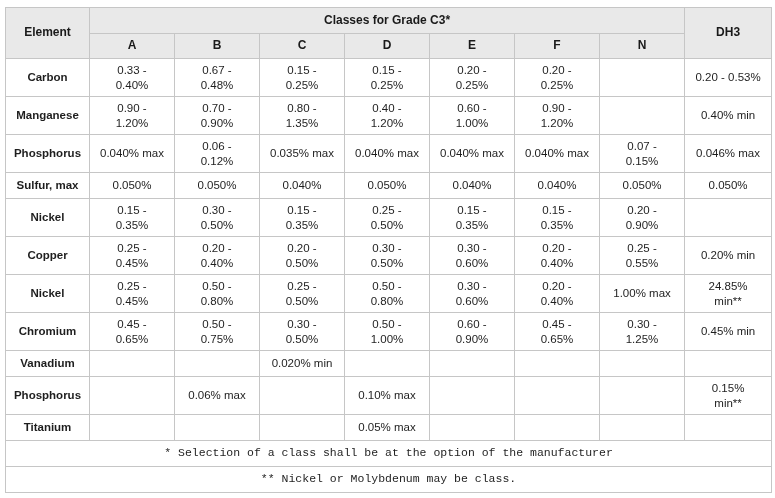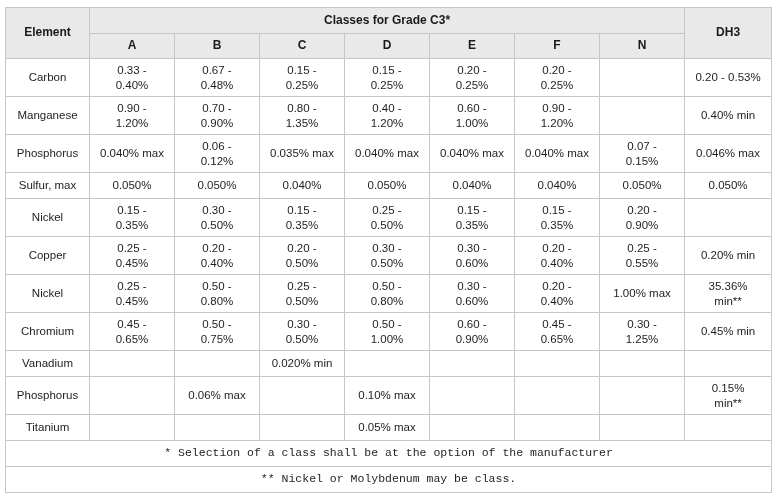--- a/index.html
+++ b/index.html
@@ -31,21 +31,21 @@
     background: #e9e9e9;
     font-weight: bold;
     color: #1a1a1a;
     font-size: 12px;
   }
   tr.hr1 { height: 26px; }
   tr.hr2 { height: 25px; }
   tr.h2 { height: 38px; }
   tr.h1 { height: 26px; }
   tr.fn td { height: 26px; background: #ffffff; font-family: Liberation Mono, monospace; }
-  td.el { background: #ffffff; }
+  td.el { background: #ffffff; font-weight: bold; }
 </style>
 </head>
 <body>
 
 <div class="wrap">
   <table class="comp">
     <colgroup>
       <col style="width:84px">
       <col style="width:85px">
         <col style="width:85px">
@@ -175,21 +175,21 @@
 0.80%</td>
           <td>0.25 -
 0.50%</td>
           <td>0.50 -
 0.80%</td>
           <td>0.30 -
 0.60%</td>
           <td>0.20 -
 0.40%</td>
           <td>1.00% max</td>
-          <td>35.36%
+          <td>24.85%
 min**</td>
         </tr>
         <tr class="h2">
           <td class="el">Chromium</td>
           <td>0.45 -
 0.65%</td>
           <td>0.50 -
 0.75%</td>
           <td>0.30 -
 0.50%</td>

